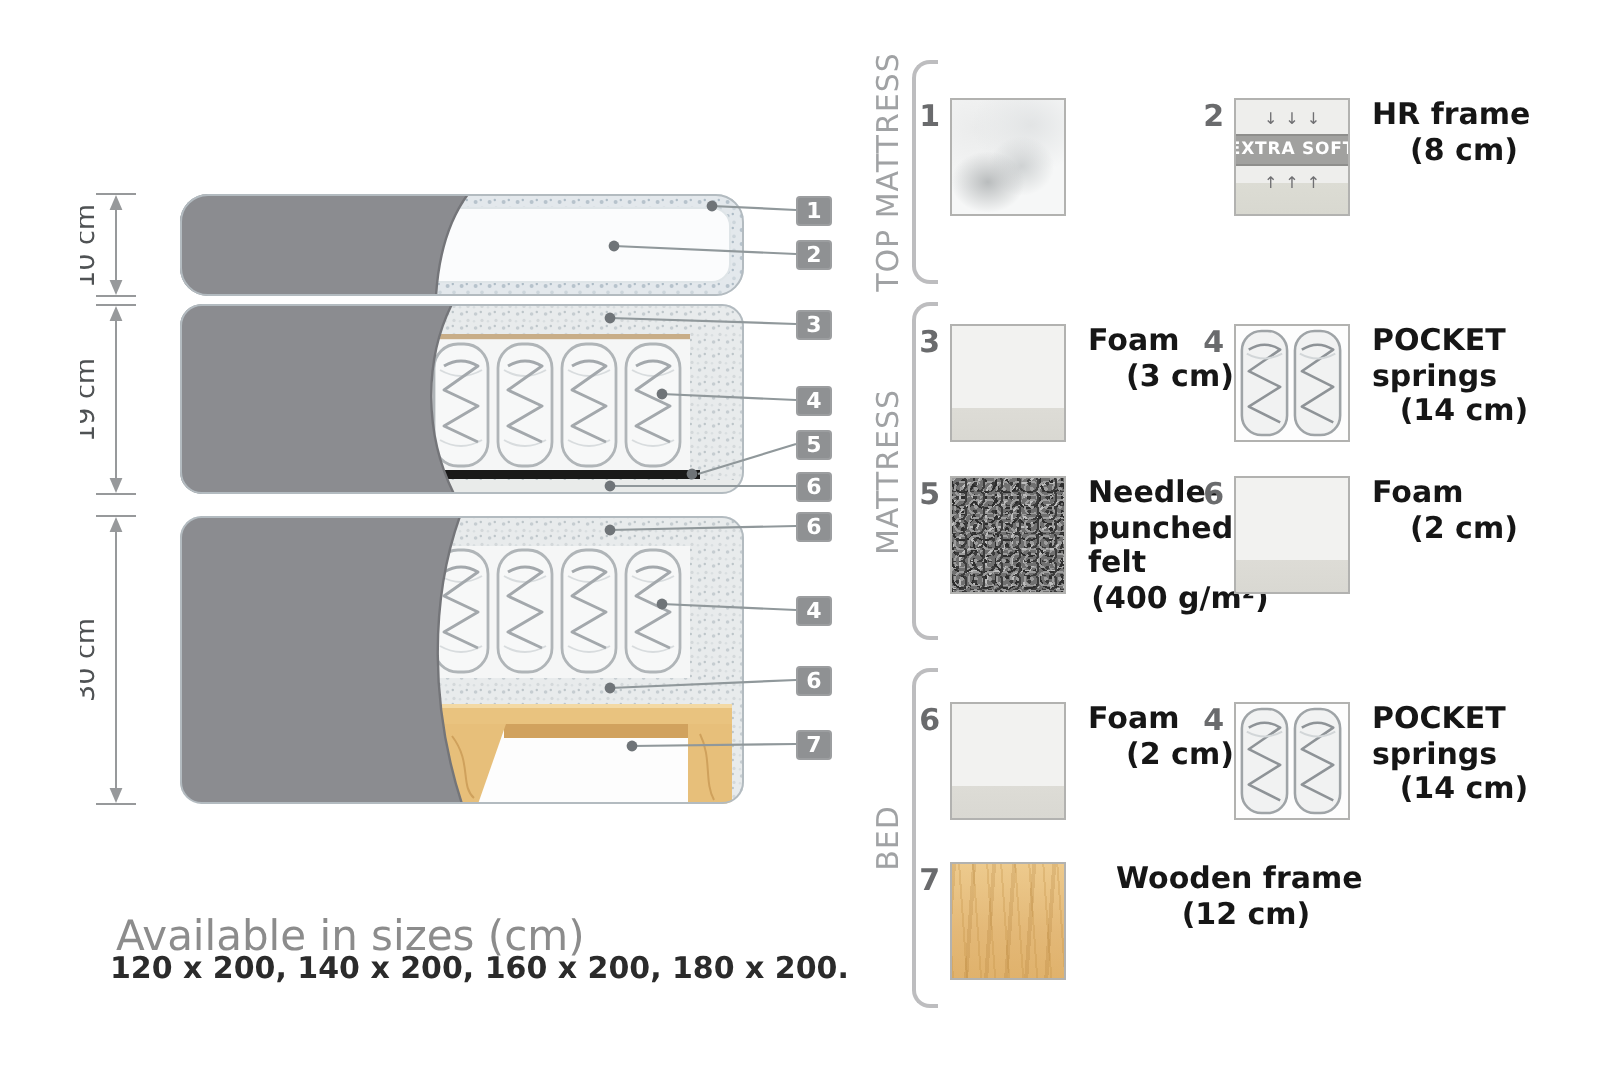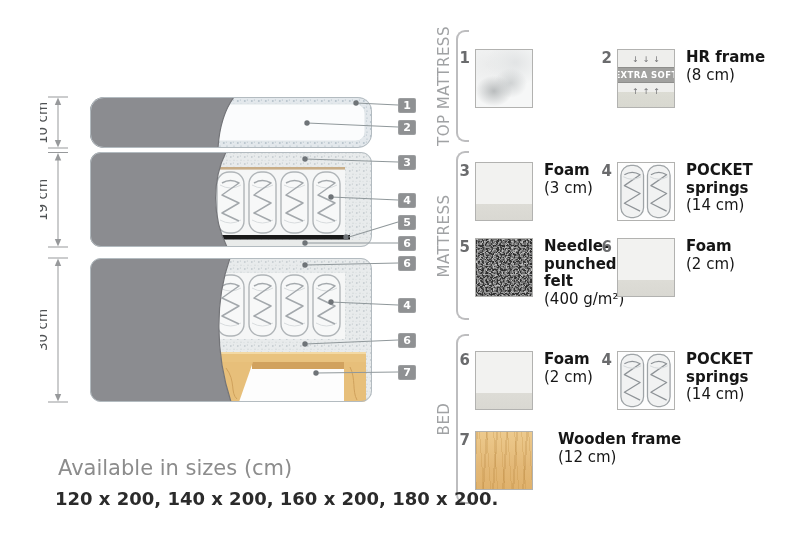--- a/index.html
+++ b/index.html
@@ -28,21 +28,21 @@
     position:absolute;transform:translate(-50%,-50%) rotate(-90deg);
     white-space:nowrap;color:#a0a2a4;font-size:15px;letter-spacing:.5px;
   }
 
   
   .li{position:absolute;display:flex;gap:5px;}
   .li .num{width:14px;flex:none;text-align:right;font-size:15px;font-weight:bold;color:#6a6b6d;padding-top:0;}
   .sw{width:58px;height:59px;flex:none;border:1px solid #b2b2b0;box-sizing:border-box;position:relative;background:#f4f4f2;overflow:hidden;}
   .lb{margin-left:6px;width:92px;font-size:15px;line-height:1.18;color:#161616;}
   .lb .nm{font-weight:bold;}
-  .lb .sz{display:block;font-weight:normal;}
+  .lb .sz{display:block;font-weight:bold;text-align:center;}
   .lb.wide{width:130px;margin-left:20px;}
 
   .sw-foam{background:linear-gradient(180deg,#f2f2f0 0%,#f2f2f0 72%,#dddcd6 72%,#d9d8d2 100%);}
   .sw-hrfoam{background:linear-gradient(180deg,#eeeeec 0%,#eeeeec 73%,#dcdcd4 73%,#d8d8d0 100%);}
   .sw-wadding{
     background:
       radial-gradient(55% 45% at 32% 72%,#b9bcbd 0%,rgba(185,188,189,0) 60%),
       radial-gradient(45% 40% at 62% 58%,#cfd2d3 0%,rgba(207,210,211,0) 65%),
       radial-gradient(70% 55% at 70% 22%,#e2e4e5 0%,rgba(226,228,229,0) 75%),
       radial-gradient(80% 70% at 20% 25%,#ebecec 0%,rgba(235,236,236,0) 80%),
@@ -70,21 +70,21 @@
     position:absolute;left:50%;top:44%;transform:translate(-50%,-50%);
     background:#a1a19f;border:1px solid #8e8e8c;color:#ffffff;
     font-size:8.5px;font-weight:bold;letter-spacing:.4px;
     padding:2px 3px;white-space:nowrap;
   }
   .arrows{position:absolute;left:0;width:100%;text-align:center;color:#6f6f72;font-size:8px;letter-spacing:4px;text-indent:4px;}
   .arrows.dn{top:5px;} .arrows.up{top:37px;}
 
   
   .footer-muted{position:absolute;left:58px;top:456px;font-size:21px;color:#8c8c8c;}
-  .footer-sizes{position:absolute;left:55px;top:488px;font-size:18px;font-weight:bold;color:#2b2b2b;}
+  .footer-sizes{position:absolute;left:55px;top:475px;font-size:15px;font-weight:bold;color:#2b2b2b;}
 </style>
 </head>
 <body>
 
 <svg class="abs" style="left:40px;top:85px;" width="380" height="330" viewBox="0 0 380 330">
   <defs>
     <pattern id="sp" width="7" height="7" patternUnits="userSpaceOnUse">
       <rect width="7" height="7" fill="#e8ebec"></rect>
       <circle cx="1.8" cy="2" r="0.9" fill="#c6cdd1"></circle>
       <circle cx="5" cy="5.2" r="0.8" fill="#d3d8da"></circle>

